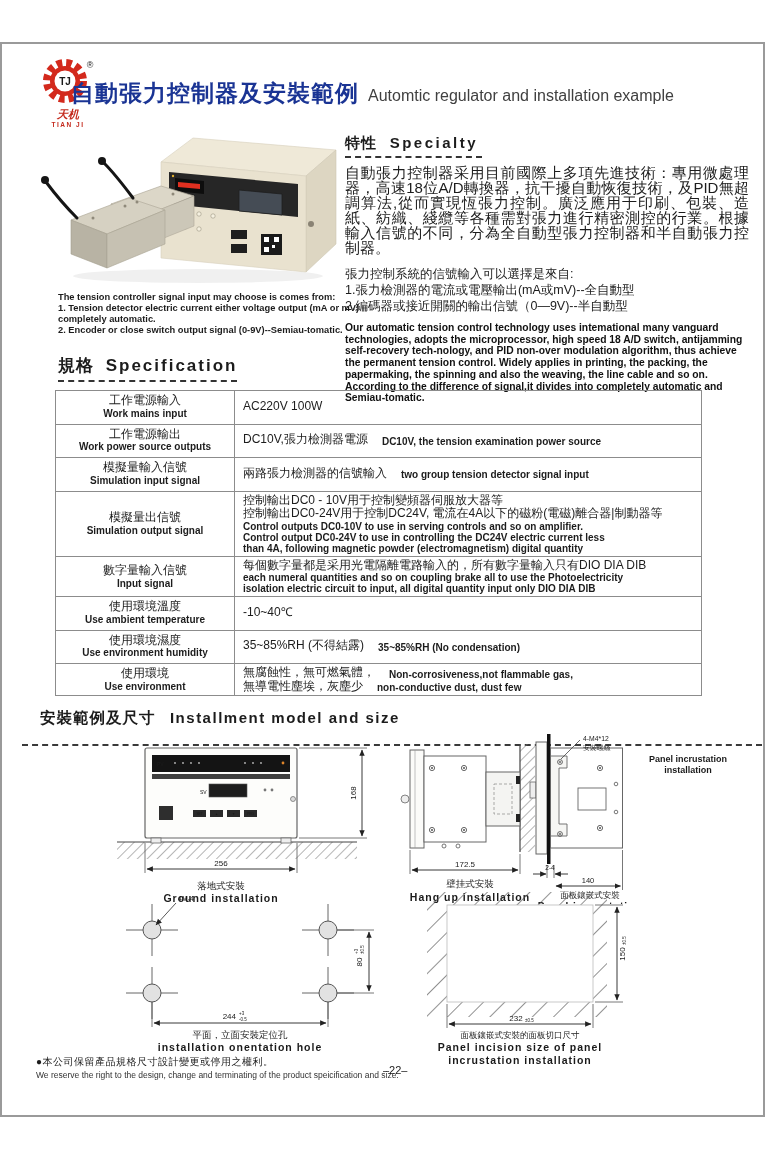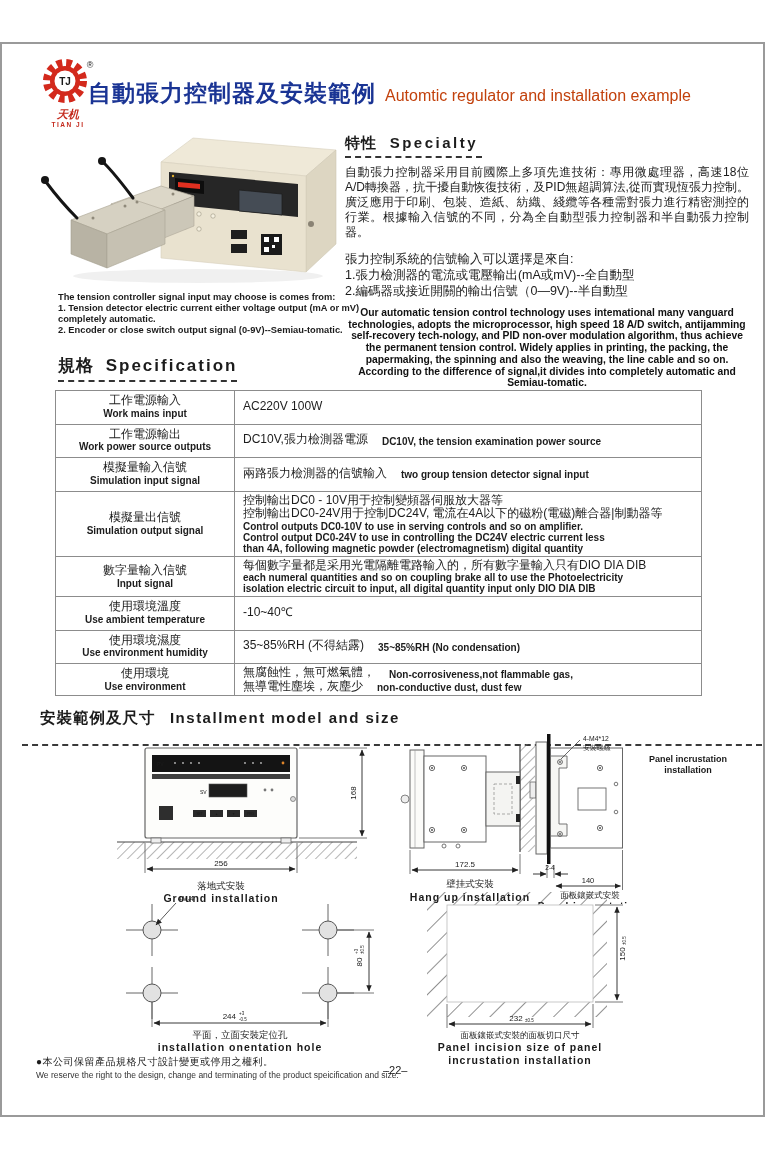--- a/index.html
+++ b/index.html
@@ -3,31 +3,31 @@
 <meta charset="utf-8">
 <style>
   html,body{margin:0;padding:0;background:#fff;}
   .page{position:relative;width:765px;height:1165px;background:#fff;overflow:hidden;
         font-family:"Liberation Sans",sans-serif;color:#1c1c1c;}
   .frame{position:absolute;left:0px;top:42px;width:761px;height:1071px;border:2px solid #9a9a9a;}
   
   .logo{position:absolute;left:24px;top:58px;width:88px;text-align:center;}
   .logo-cn{color:#c4291c;font-family:"Liberation Serif",serif;font-style:italic;font-weight:bold;font-size:11px;line-height:13px;}
   .logo-en{color:#c4291c;font-size:6.5px;font-weight:bold;letter-spacing:1.5px;}
-  .title-row{position:absolute;left:88px;top:78px;display:flex;align-items:baseline;gap:9px;white-space:nowrap;}
+  .title-row{position:absolute;left:71px;top:78px;display:flex;align-items:baseline;gap:9px;white-space:nowrap;}
   .t-cn{font-size:23px;font-weight:bold;color:#1a3494;letter-spacing:1px;}
-  .t-en{font-size:16px;color:#c2410c;}
+  .t-en{font-size:16px;color:#404040;}
   
   .specialty{position:absolute;left:345px;top:126px;width:404px;}
   .sec-h{font-weight:bold;border-bottom:2px dashed #333;display:inline-block;padding:0 4px 2px 0;margin:0;}
   .sec-h .cn{font-size:15px;letter-spacing:1px;}
   .sec-h .en{font-size:15px;letter-spacing:2.5px;margin-left:6px;}
-  .p-cn{font-size:12px;line-height:15px;margin:7px 0 0;text-align:justify;}
+  .p-cn{font-size:15px;line-height:15px;margin:7px 0 0;text-align:justify;}
   #sp2{margin-top:11px;font-size:12.5px;line-height:16px;}
-  .p-en{font-size:10.3px;line-height:11.7px;font-weight:bold;margin-top:8px;color:#111;text-align:center;}
+  .p-en{font-size:10.3px;line-height:11.7px;font-weight:bold;margin-top:8px;color:#111;}
   
   .photo-note{position:absolute;left:58px;top:292px;width:302px;font-size:9.3px;line-height:11px;font-weight:bold;}
   
   .spec-h{position:absolute;left:58px;top:349px;margin:0;font-weight:bold;border-bottom:2.5px dashed #333;padding-bottom:3px;}
   .spec-h .cn{font-size:17px;letter-spacing:1px;}
   .spec-h .en{font-size:17px;letter-spacing:2px;margin-left:5px;}
   #spec-table{position:absolute;left:55px;top:390px;width:647px;border-collapse:collapse;}
   #spec-table td{border:1.3px solid #8c8c8c;vertical-align:middle;}
   td.lbl{width:174px;text-align:center;padding:2px;}
   .lcn{font-size:12px;line-height:13.5px;}

